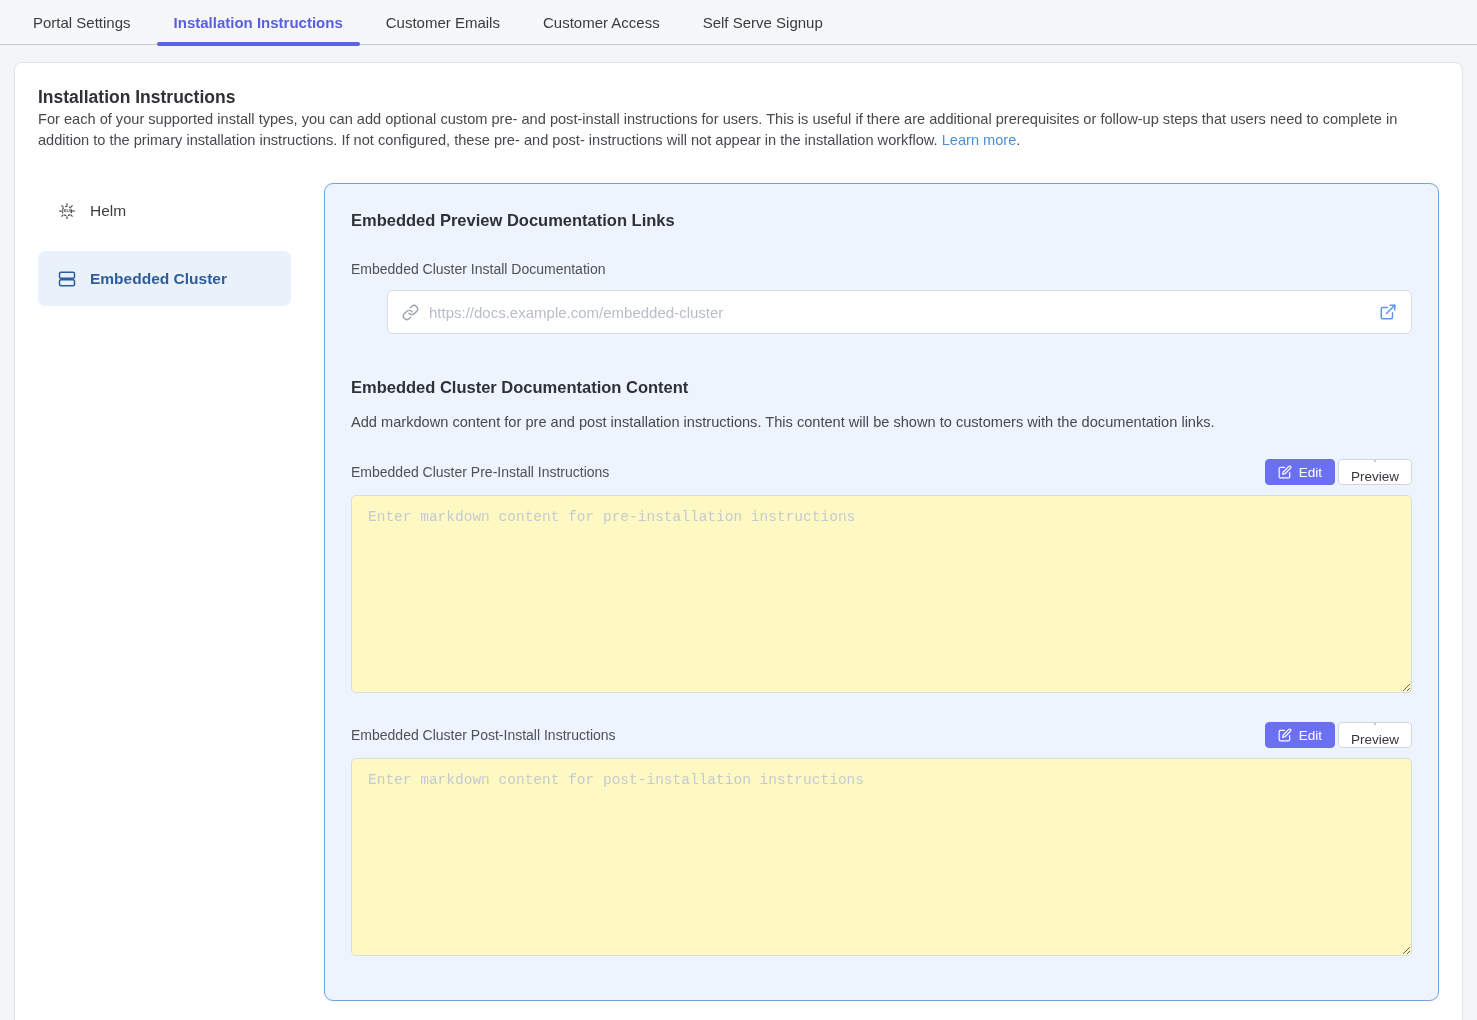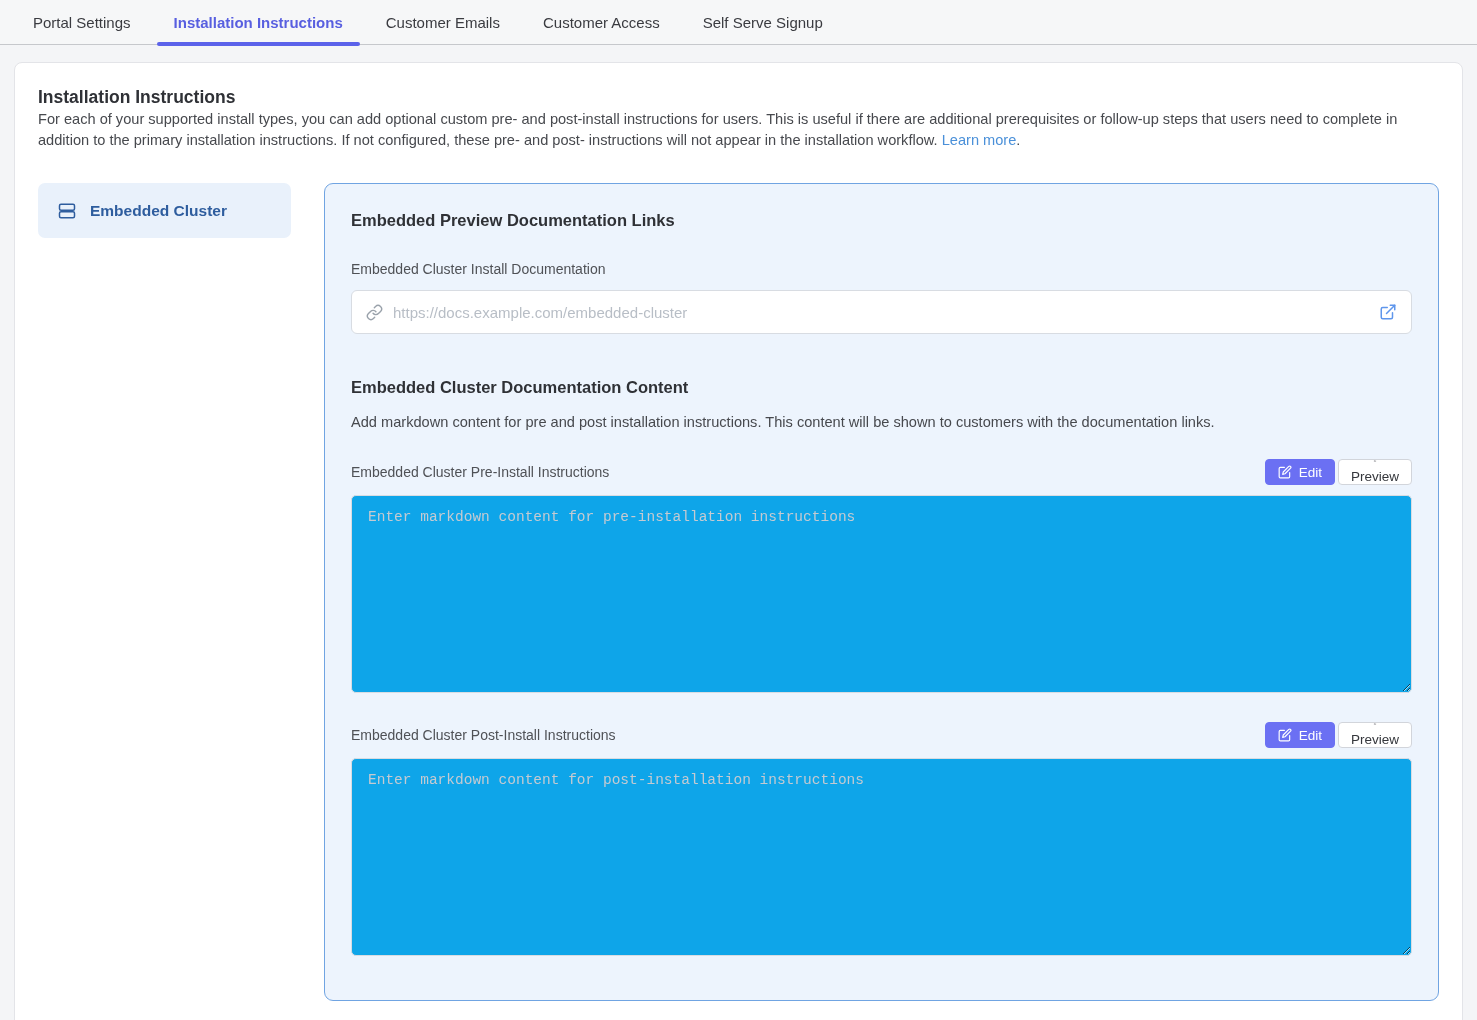--- a/index.html
+++ b/index.html
@@ -91,20 +91,21 @@
   .mt-label { margin-top:31px; }
   .url-box {
     margin-top:13px;
     height:44px;
     background:#ffffff;
     border:1px solid #d8dce2;
     border-radius:6px;
     display:flex;
     align-items:center;
     padding:0 14px;
+    margin-left:36px;
   }
   .url-box .chain { color:#9aa2ab; margin-right:10px; display:flex; }
   .url-box input {
     flex:1;
     border:none; outline:none;
     font-size:15px;
     color:#3a3b40;
     font-family:"Liberation Sans","DejaVu Sans",sans-serif;
     background:transparent;
   }
@@ -130,21 +131,21 @@
     cursor:pointer;
     font-family:"Liberation Sans","DejaVu Sans",sans-serif;
   }
   .btn-edit { background:#6b70f3; color:#ffffff; border:1px solid #6b70f3; }
   .btn-preview { background:#ffffff; color:#35373c; border:1px solid #d2d5db;flex-direction:column; }
   .btn svg { display:block; }
   .md-area {
     margin-top:10px;
     width:100%;
     height:198px;
-    background:#0ea5e9;
+    background:#fef9c3;
     border:1px solid #d8dce2;
     border-radius:5px;
     padding:13px 16px;
     font-family:"Liberation Mono","DejaVu Sans Mono",monospace;
     font-size:14.5px;
     color:#3a3b40;
     resize:vertical;
     outline:none;
     display:block;
   }
@@ -165,20 +166,37 @@
 
   <h1 class="page-title">Installation Instructions</h1>
 
   <p class="page-desc"><span>For each of your supported install types, you can add optional custom pre- and post-install instructions for users. This is useful if there are additional prerequisites or follow-up steps that users need to complete in addition to the primary installation instructions. If not configured, these pre- and post- instructions will not appear in the installation workflow.</span>
     <a class="link">Learn more</a><span>.</span></p>
 
   <div class="content-row">
 
     <div class="side-nav">
 
+      <div class="side-item">
+        <span class="s-icon">
+          <svg width="18" height="18" viewBox="0 0 24 24" fill="none" stroke="currentColor" stroke-width="1.6">
+            <circle cx="12" cy="12" r="6.2" stroke-dasharray="3 2.2"></circle>
+            <line x1="12" y1="1.5" x2="12" y2="5"></line>
+            <line x1="12" y1="19" x2="12" y2="22.5"></line>
+            <line x1="1.5" y1="12" x2="5" y2="12"></line>
+            <line x1="19" y1="12" x2="22.5" y2="12"></line>
+            <line x1="4.6" y1="4.6" x2="7.2" y2="7.2"></line>
+            <line x1="16.8" y1="16.8" x2="19.4" y2="19.4"></line>
+            <line x1="4.6" y1="19.4" x2="7.2" y2="16.8"></line>
+            <line x1="16.8" y1="7.2" x2="19.4" y2="4.6"></line>
+            <text x="12" y="13.6" text-anchor="middle" font-size="4.6" stroke="none" fill="currentColor" font-family="Liberation Sans, sans-serif" font-weight="bold">HELM</text>
+          </svg>
+        </span>
+        <span>Helm</span>
+      </div>
 
       <div class="side-item selected">
         <span class="s-icon">
           <svg width="18" height="18" viewBox="0 0 24 24" fill="none" stroke="currentColor" stroke-width="2">
             <rect x="2" y="3" width="20" height="8" rx="2"></rect>
             <rect x="2" y="13" width="20" height="8" rx="2"></rect>
             <line x1="6" y1="7" x2="6.01" y2="7"></line>
             <line x1="6" y1="17" x2="6.01" y2="17"></line>
           </svg>
         </span>

